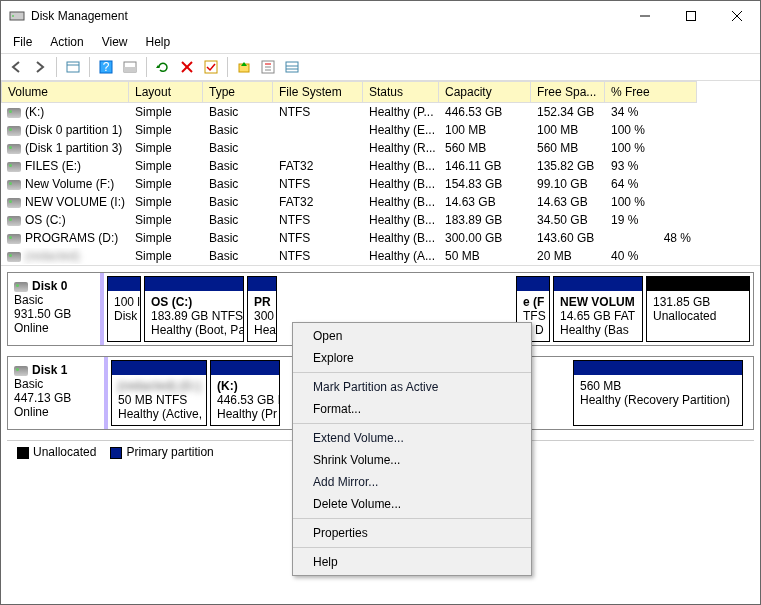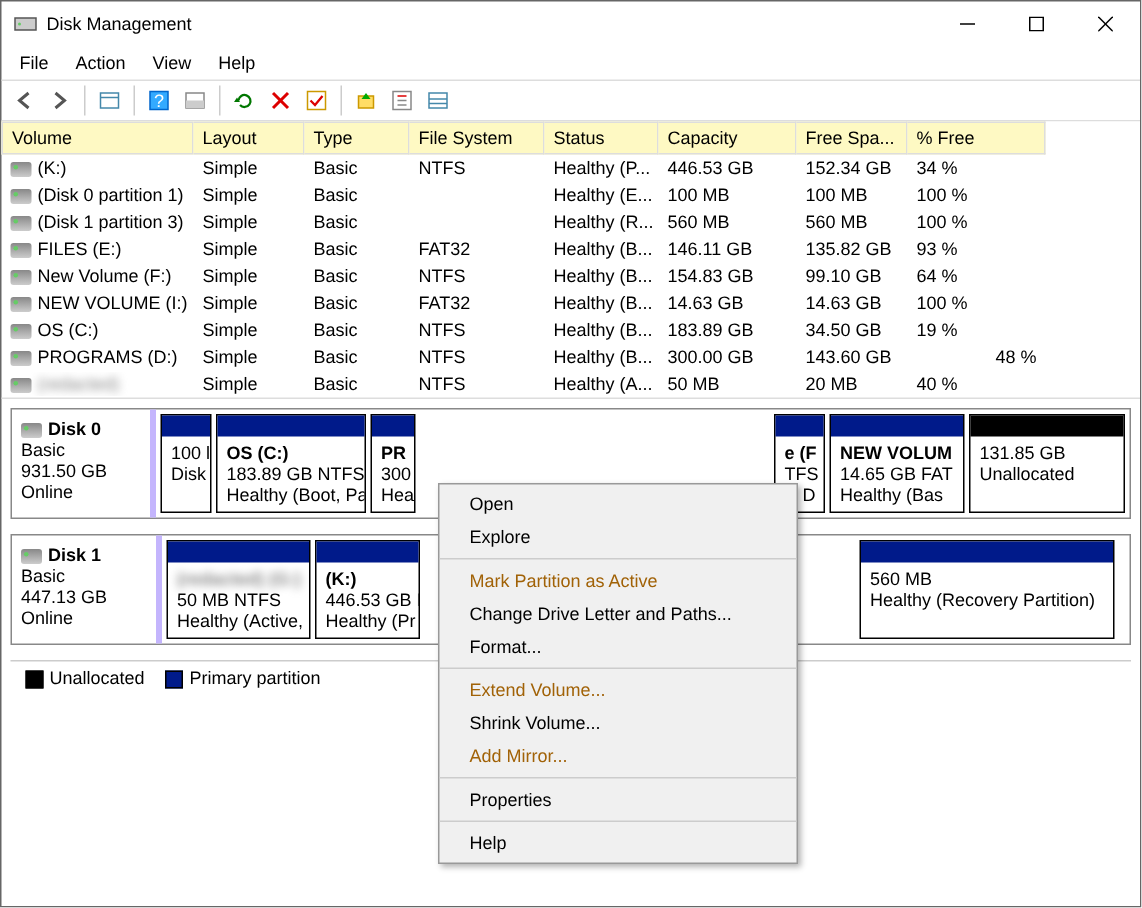--- a/index.html
+++ b/index.html
@@ -36,21 +36,21 @@
 .part .stripe { height: 14px; background: #001a8a; }
 .part.unalloc .stripe { background: #000; }
 .part .body { padding: 4px 6px; flex: 1; white-space: nowrap; overflow: hidden; }
 .part .body .n { font-weight: bold; }
 
 .legend { border-top: 1px solid #ccc; padding: 4px 10px; display: flex; align-items: center; gap: 14px; }
 .swatch { display:inline-block; width:12px; height:12px; margin-right:4px; vertical-align:middle; border:1px solid #000; }
 
 .context { position: absolute; width: 240px; background: #f0f0f0; border: 1px solid #999; box-shadow: 2px 2px 4px rgba(0,0,0,.3); padding: 2px 0; }
 .context .mi { padding: 4px 20px; }
-.context .mi.disabled { color: #a16207; }
+.context .mi.disabled { color: #0f172a; }
 .context hr { border: none; border-top: 1px solid #ccc; margin: 3px 0; }
 
 .blur { filter: blur(3px); color:#888 }
 </style>
 </head>
 <body>
 
 <div class="window">
 
   <div class="titlebar">
@@ -355,23 +355,23 @@
       <span><span class="swatch" style="background:#001a8a"></span><span>Primary partition</span></span>
     </div>
   </div>
 </div>
 
 <div class="context" style="left:292px; top:322px">
   <div class="mi enabled">Open</div>
   <div class="mi enabled">Explore</div>
   <hr>
   <div class="mi disabled">Mark Partition as Active</div>
-  <div class="mi enabled">Change Drive Letter and Paths...</div>
   <div class="mi enabled">Format...</div>
   <hr>
   <div class="mi disabled">Extend Volume...</div>
   <div class="mi enabled">Shrink Volume...</div>
   <div class="mi disabled">Add Mirror...</div>
+  <div class="mi enabled">Delete Volume...</div>
   <hr>
   <div class="mi enabled">Properties</div>
   <hr>
   <div class="mi enabled">Help</div>
 </div>
 
 </body></html>

